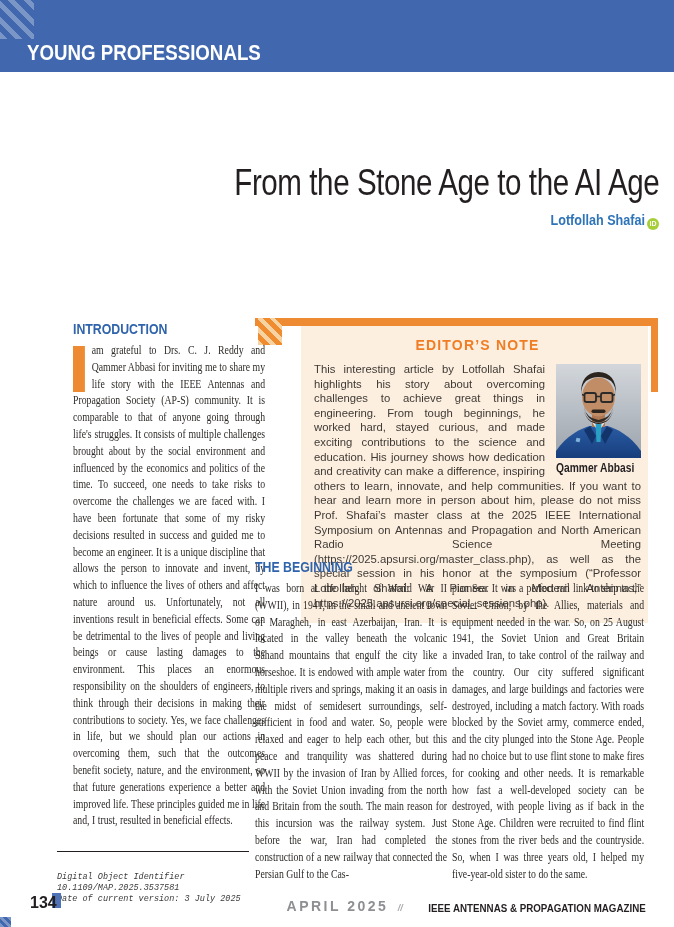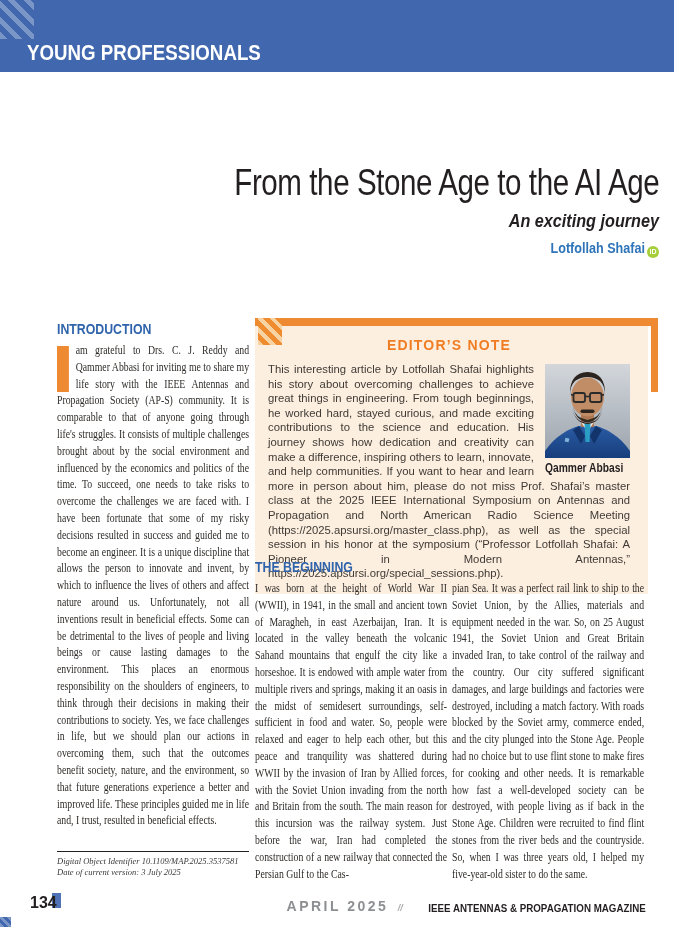--- a/index.html
+++ b/index.html
@@ -48,40 +48,40 @@
   }
 
   
   .serif-col {
     font-family:"Liberation Serif", serif; font-size:11.5px; line-height:16.8px;
     color:#2e2b28; text-align:justify; margin:0;
     width:226px; transform:scaleX(0.85); transform-origin:left top;
   }
 
   
-  .intro-col { position:absolute; left:57px; top:320px; width:192px; }
+  .intro-col { position:absolute; left:73px; top:320px; width:192px; }
   .dropcap {
     float:left; width:14px; height:46px; margin:4px 8px 0 0;
     background:#ee8a31; color:#ee8a31; overflow:hidden; font-size:40px; line-height:46px;
   }
   .doi-block {
     position:absolute; left:57px; top:851px; width:192px;
-    border-top:1px solid #231f20; padding-top:4px;
-    font-family:Liberation Serif, serif; font-style:italic; font-size:8.5px; line-height:11px; color:#3a3a3a;
+    border-top:1px solid #231f20; padding-top:20px;
+    font-family:Liberation Mono, monospace; font-style:italic; font-size:8.5px; line-height:11px; color:#3a3a3a;
   }
 
   
   .editors-note { position:absolute; left:255px; top:318px; width:393px; }
   .en-topbar { position:absolute; top:0; left:0; width:403px; height:8px; background:#ee8a31; }
   .en-corner { position:absolute; top:0; left:396px; width:7px; height:74px; background:#ee8a31; }
   .en-stripes {
     position:absolute; top:0; left:3px; width:24px; height:27px;
     background:repeating-linear-gradient(45deg, #f7d2a2 0 4px, #ef8c30 4px 9px);
   }
-  .en-box { margin-top:8px; background:#fcefe0; padding:8px 18px 13px 13px; }
+  .en-box { margin-top:8px; background:#fcefe0; padding:8px 7px 13px 13px;margin-left:46px; }
   .en-heading {
     text-align:center; color:#f07d23; font-weight:bold; font-size:14px;
     letter-spacing:1.2px; margin:3px 0 9px 0;
   }
   .en-body { font-size:11.3px; line-height:14.6px; text-align:justify; color:#3f3a34; }
   .en-body p { margin:0; }
   .en-photo { float:right; width:85px; margin:2px 0 3px 11px; }
   .en-photo svg { display:block; width:85px; height:94px; }
   .en-caption {
     display:inline-block; margin-top:3px; font-size:12.5px; font-weight:bold; color:#231f20;
@@ -116,21 +116,20 @@
 
 <div class="page">
 
   <header class="banner">
     <div class="banner-stripes"></div>
     <h1 class="banner-title">YOUNG PROFESSIONALS</h1>
   </header>
 
   <section class="title-block">
     <div><h2 class="article-title">From the Stone Age to the AI Age</h2></div>
-    <div><span class="article-subtitle">An exciting journey</span></div>
     <div class="author-row">
       <span class="author-name">Lotfollah Shafai</span><span class="orcid-badge">iD</span>
     </div>
   </section>
 
   <aside class="intro-col">
     <h3 class="section-heading">INTRODUCTION</h3>
     <p class="serif-col">
       <span class="dropcap">I</span><span>am grateful to Drs. C. J. Reddy and Qammer Abbasi for inviting me to share my life story with the IEEE Antennas and Propagation Society (AP-S) community. It is comparable to that of anyone going through life's struggles. It consists of multiple challenges brought about by the social environment and influenced by the economics and politics of the time. To succeed, one needs to take risks to overcome the challenges we are faced with. I have been fortunate that some of my risky decisions resulted in success and guided me to become an engineer. It is a unique discipline that allows the person to innovate and invent, by which to influence the lives of others and affect nature around us. Unfortunately, not all inventions result in beneficial effects. Some can be detrimental to the lives of people and living beings or cause lasting damages to the environment. This places an enormous responsibility on the shoulders of engineers, to think through their decisions in making their contributions to society. Yes, we face challenges in life, but we should plan our actions in overcoming them, such that the outcomes benefit society, nature, and the environment, so that future generations experience a better and improved life. These principles guided me in life and, I trust, resulted in beneficial effects.</span>
     </p>

